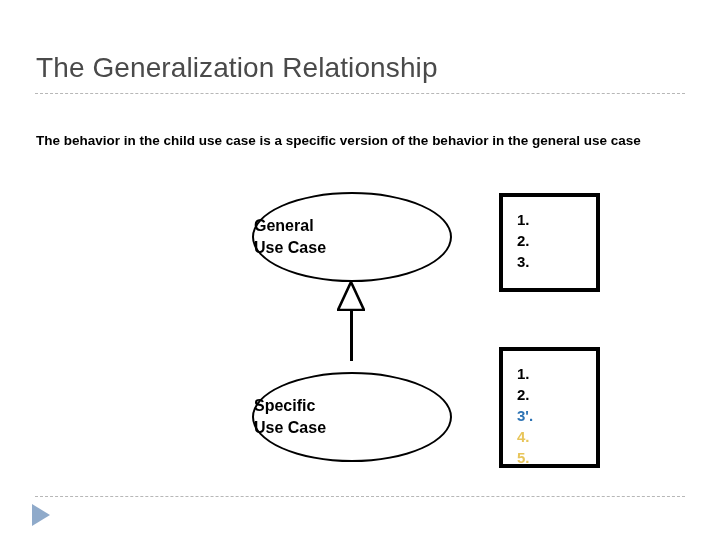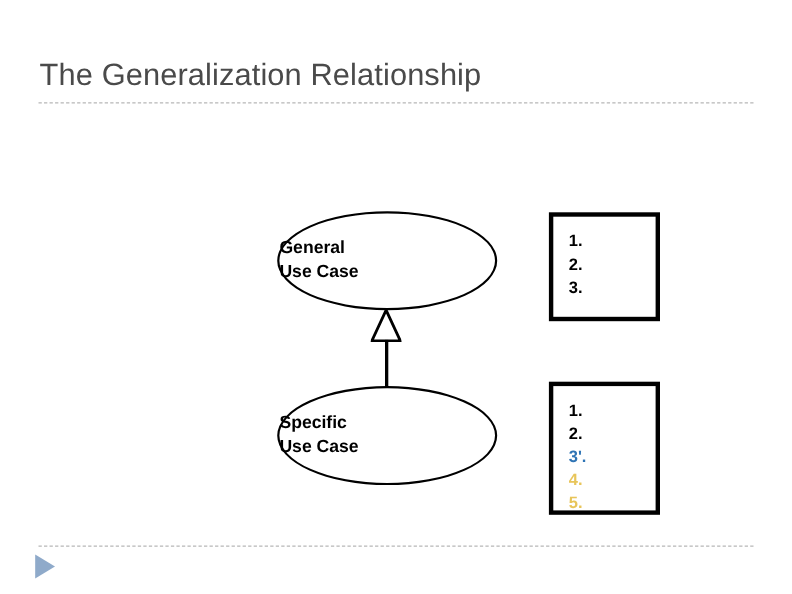--- a/index.html
+++ b/index.html
@@ -74,21 +74,21 @@
     border: 2px solid #000000;
     border-radius: 50%;
     background: #ffffff;
     box-sizing: border-box;
     display: flex;
     flex-direction: column;
     align-items: flex-start;
     justify-content: center;
   }
   .ellipse-general  { left: 252px; top: 192px; }
-  .ellipse-specific { left: 252px; top: 351px; }
+  .ellipse-specific { left: 252px; top: 372px; }
   .ellipse-line {
     font-size: 16px;
     font-weight: 700;
     color: #000000;
     line-height: 22px;
     white-space: nowrap;
   }
 
   
   .gen-stem {
@@ -139,20 +139,21 @@
 </style>
 </head>
 <body>
 
 <div class="slide">
 
   <div class="slide-title">The Generalization Relationship</div>
 
   <div class="rule rule-top"></div>
 
+  <div class="body-text">The behavior in the child use case is a specific version of the behavior in the general use case</div>
 
   <div class="diagram">
 
     <div class="ellipse ellipse-general">
       <div class="ellipse-line">General</div>
       <div class="ellipse-line">Use Case</div>
     </div>
 
     <div class="gen-triangle">
       <svg width="28" height="30" viewBox="0 0 28 30">

